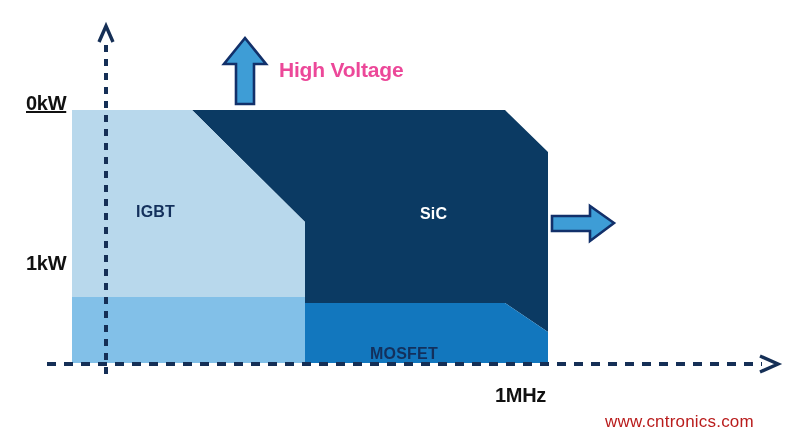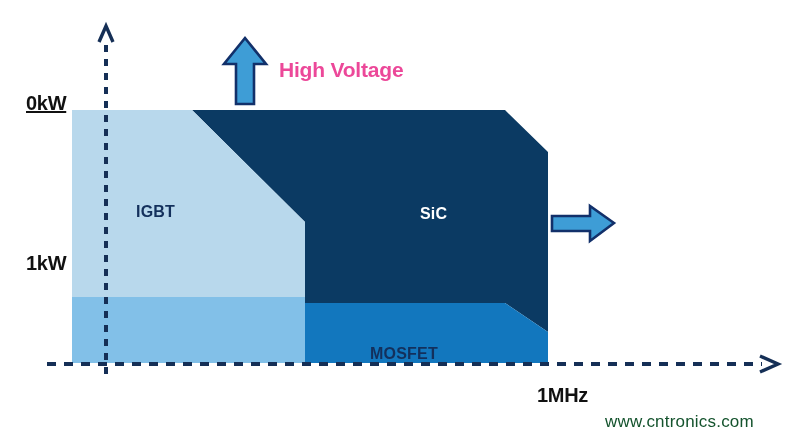--- a/index.html
+++ b/index.html
@@ -18,21 +18,21 @@
   
   .axis-label{
     color:#111111;
     font-size:20px;
     font-weight:bold;
     letter-spacing:-0.3px;
   }
   #lbl-0kw{left:26px;top:92px;text-decoration:underline;}
   #lbl-1kw{left:26px;top:252px;}
   #lbl-150kw{left:253px;top:384px;}
-  #lbl-1mhz{left:537px;top:384px;}
+  #lbl-1mhz{left:495px;top:384px;}
 
   
   .region-label{font-size:16px;font-weight:bold;letter-spacing:0.2px;}
   #lbl-igbt{left:136px;top:203px;color:#13305c;}
   #lbl-sic{left:420px;top:205px;color:#ffffff;}
   #lbl-mosfet{left:370px;top:312px;color:#13305c;margin-top:33px;}
 
   
   .anno{
     color:#ec4899;
@@ -41,21 +41,21 @@
     line-height:25px;
     letter-spacing:-0.2px;
     margin-left:17px;
   }
   #anno-voltage{left:262px;top:57px;}
   #anno-frequency{left:551px;top:246px;}
 
   
   #watermark{
     left:605px;top:412px;
-    color:#14532d;
+    color:#b91c1c;
     font-size:17px;
     font-weight:normal;
     letter-spacing:0.2px;
   }
 </style>
 </head>
 <body>
 
 <div id="stage">
 

